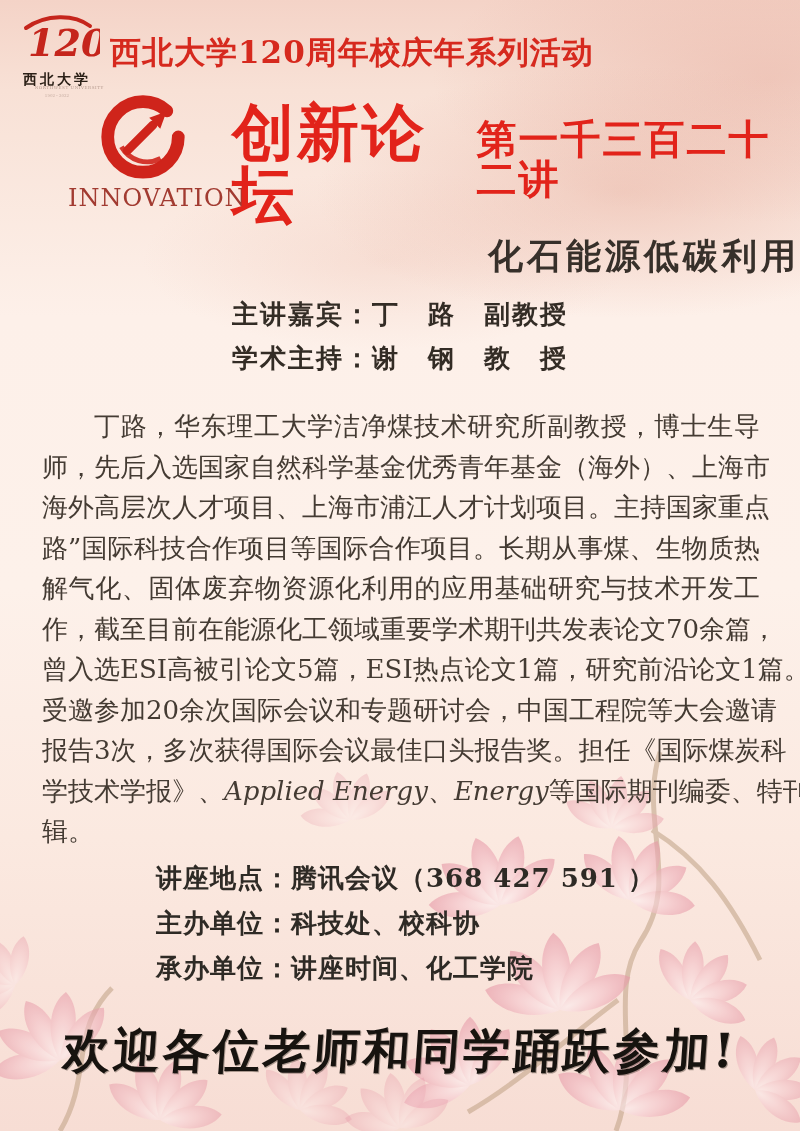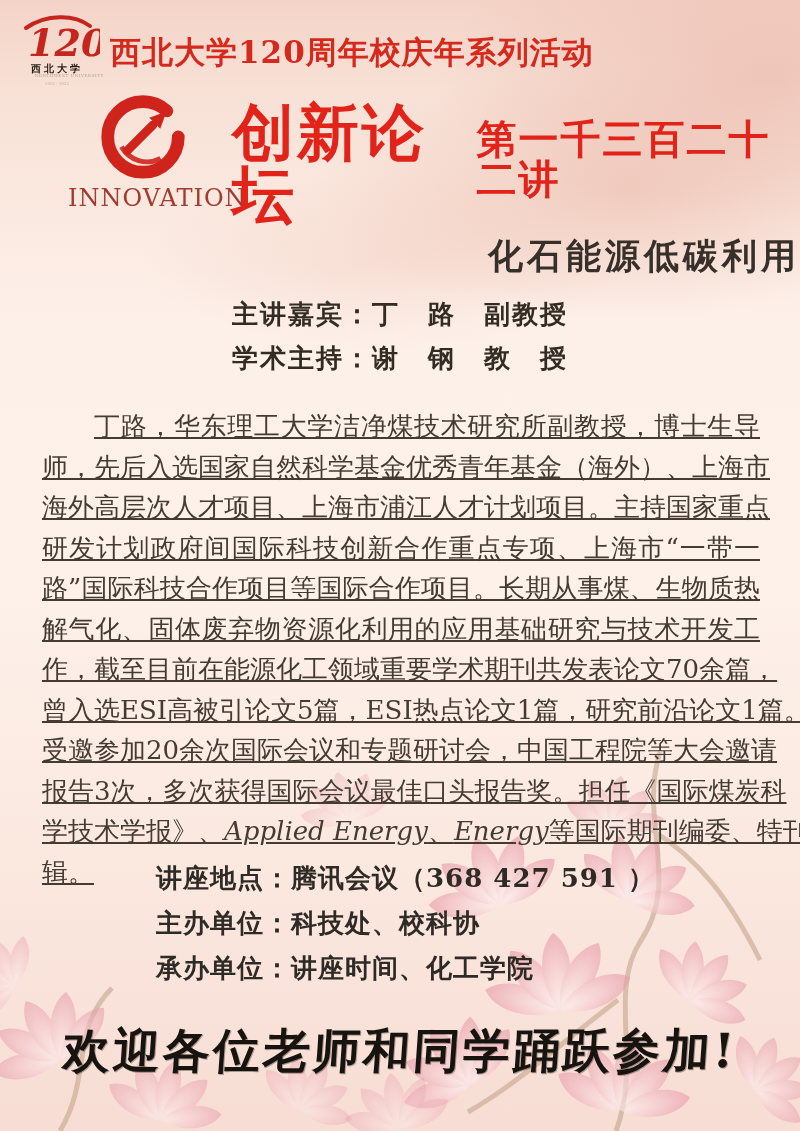--- a/index.html
+++ b/index.html
@@ -14,40 +14,40 @@
       radial-gradient(55% 16% at 78% 17%, rgba(229,169,152,.45), rgba(229,169,152,0) 70%),
       radial-gradient(42% 11% at 48% 23%, rgba(236,188,172,.30), rgba(236,188,172,0) 72%),
       radial-gradient(60% 18% at 96% 7%,  rgba(226,160,145,.40), rgba(226,160,145,0) 70%);
   }
   .flowers{position:absolute;inset:0;pointer-events:none;}
   .content{position:absolute;inset:0;padding-left:12px;}
 
   
   .top{position:absolute;top:12px;left:14px;display:flex;align-items:flex-start;}
   .unilogo{width:86px;text-align:center;line-height:1;}
-  .unilogo .cn{font-size:10px;color:#2b2017;letter-spacing:3px;font-weight:bold;margin-top:1px;}
+  .unilogo .cn{font-size:14px;color:#2b2017;letter-spacing:3px;font-weight:bold;margin-top:9px;}
   .unilogo .en{font-size:8px;color:#b59a8e;transform:scale(.52);transform-origin:center top;white-space:nowrap;letter-spacing:1px;}
   .unilogo .yr{font-size:8px;color:#c4aba0;transform:scale(.5);transform-origin:center top;white-space:nowrap;}
   .series{margin:20px 0 16px 10px;font-size:31px;font-weight:bold;color:#d6291e;letter-spacing:1px;}
 
   
   .forum{position:absolute;top:86px;left:68px;display:flex;align-items:flex-start;}
   .innov{width:150px;text-align:center;}
   .innov-label{font-size:24px;color:#a23b31;letter-spacing:1px;margin-top:-4px;}
   .forum-name{font-size:62px;font-weight:bold;color:#e2231a;letter-spacing:3px;margin:16px 0 0 14px;line-height:1;}
   .forum-session{font-size:40px;font-weight:bold;color:#e2231a;letter-spacing:2px;margin:33px 0 0 22px;line-height:1;}
 
   
   .lecture-title{position:absolute;top:233px;left:0;width:100%;text-align:right;
     font-size:35px;font-weight:bold;color:#37302a;letter-spacing:4px;}
   .speakers{position:absolute;top:292px;left:0;width:100%;text-align:center;}
   .speakers .inner{display:inline-block;text-align:left;font-size:26px;font-weight:600;color:#332c25;line-height:44px;letter-spacing:2px;}
 
   
-  .bio{position:absolute;top:406px;left:42px;width:718px;font-size:26px;color:#443b33;line-height:40.5px;text-decoration:underline;}
+  .bio{position:absolute;top:406px;left:42px;width:718px;font-size:26px;color:#443b33;line-height:40.5px;}
   .bio-line{text-align:justify;text-align-last:justify;white-space:nowrap;}
   .bio-line.indent{text-indent:2em;}
   .bio-line.last{text-align-last:left;white-space:normal;}
   .bio .it{font-style:italic;}
 
   
   .details{position:absolute;top:856px;left:156px;font-size:26px;line-height:45px;color:#2e2a25;letter-spacing:1px;}
   .dlabel{font-weight:600;}
   .dvalue{font-weight:bold;}
 
@@ -137,21 +137,20 @@
       <div class="inner">
         <div>主讲嘉宾：丁　路　副教授</div>
         <div>学术主持：谢　钢　教　授</div>
       </div>
     </div>
 
     <div class="bio">
       <div class="bio-line indent">丁路，华东理工大学洁净煤技术研究所副教授，博士生导</div>
       <div class="bio-line">师，先后入选国家自然科学基金优秀青年基金（海外）、上海市</div>
       <div class="bio-line">海外高层次人才项目、上海市浦江人才计划项目。主持国家重点</div>
-      <div class="bio-line">研发计划政府间国际科技创新合作重点专项、上海市“一带一</div>
       <div class="bio-line">路”国际科技合作项目等国际合作项目。长期从事煤、生物质热</div>
       <div class="bio-line">解气化、固体废弃物资源化利用的应用基础研究与技术开发工</div>
       <div class="bio-line">作，截至目前在能源化工领域重要学术期刊共发表论文70余篇，</div>
       <div class="bio-line">曾入选ESI高被引论文5篇，ESI热点论文1篇，研究前沿论文1篇。</div>
       <div class="bio-line">受邀参加20余次国际会议和专题研讨会，中国工程院等大会邀请</div>
       <div class="bio-line">报告3次，多次获得国际会议最佳口头报告奖。担任《国际煤炭科</div>
       <div class="bio-line">
         <span>学技术学报》、</span><span class="it">Applied Energy</span><span>、</span><span class="it">Energy</span><span>等国际期刊编委、特刊编</span>
       </div>
       <div class="bio-line last">辑。</div>

